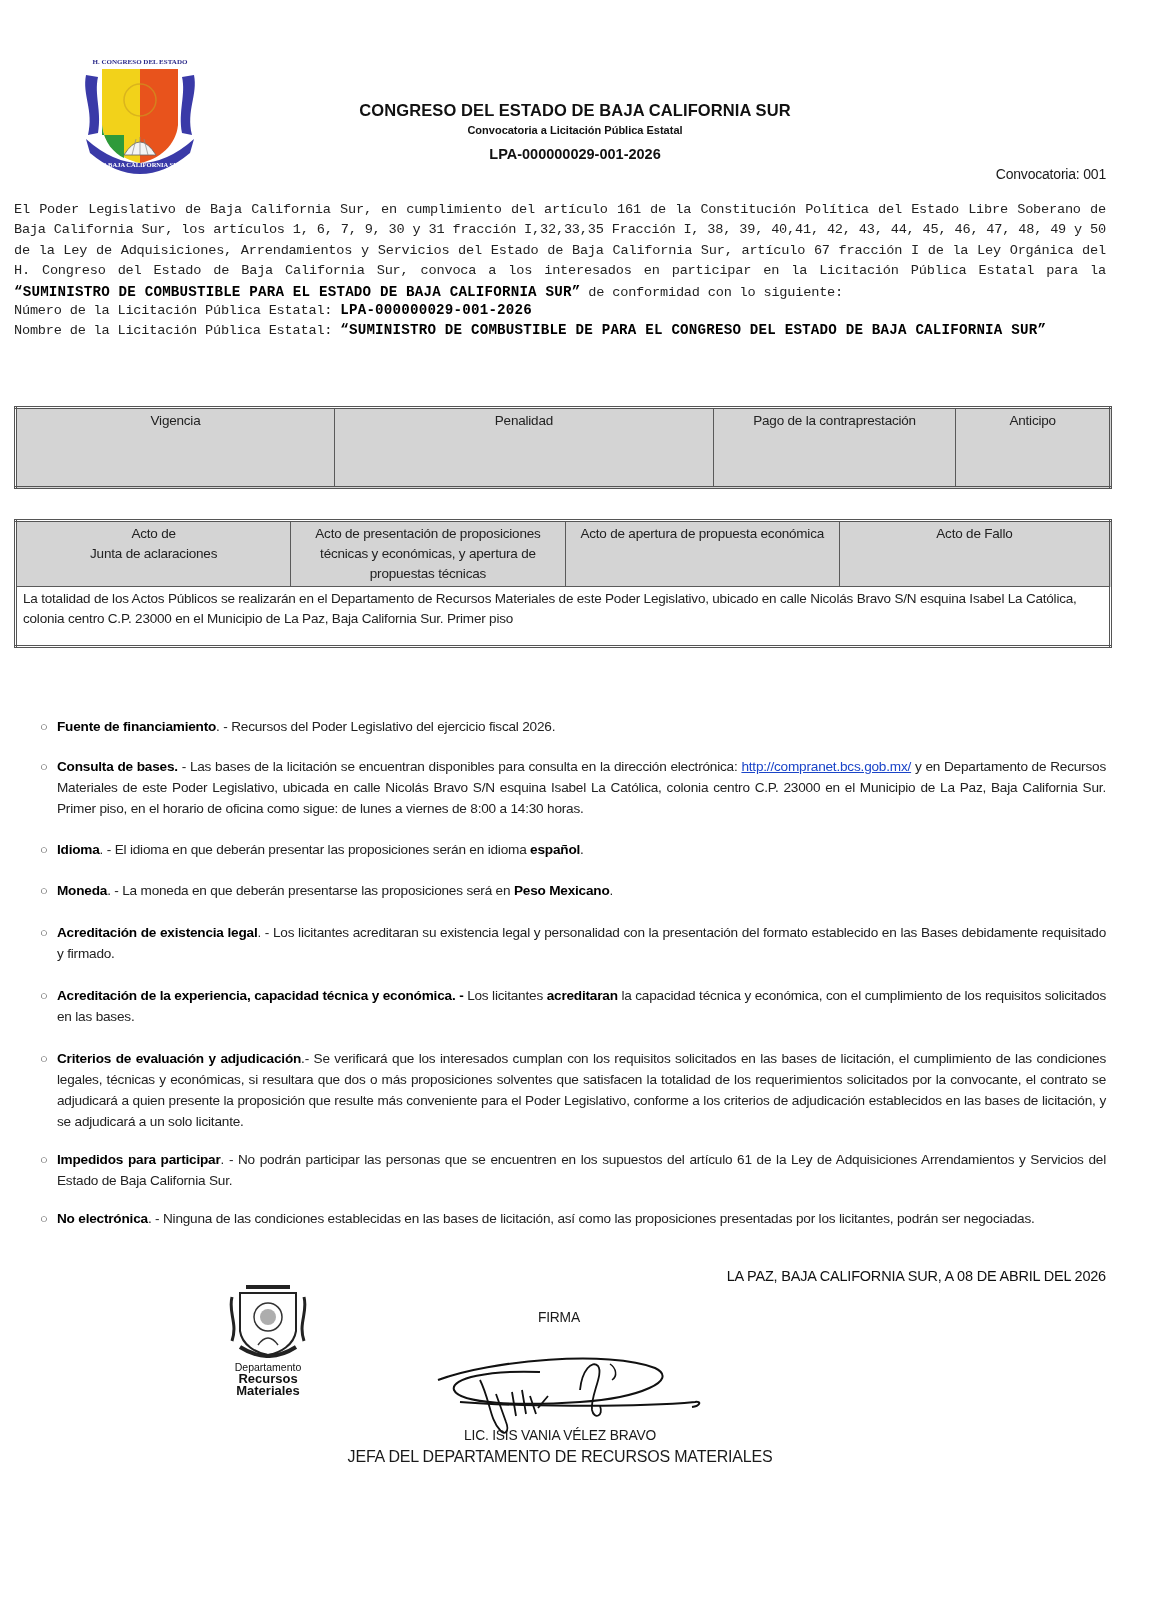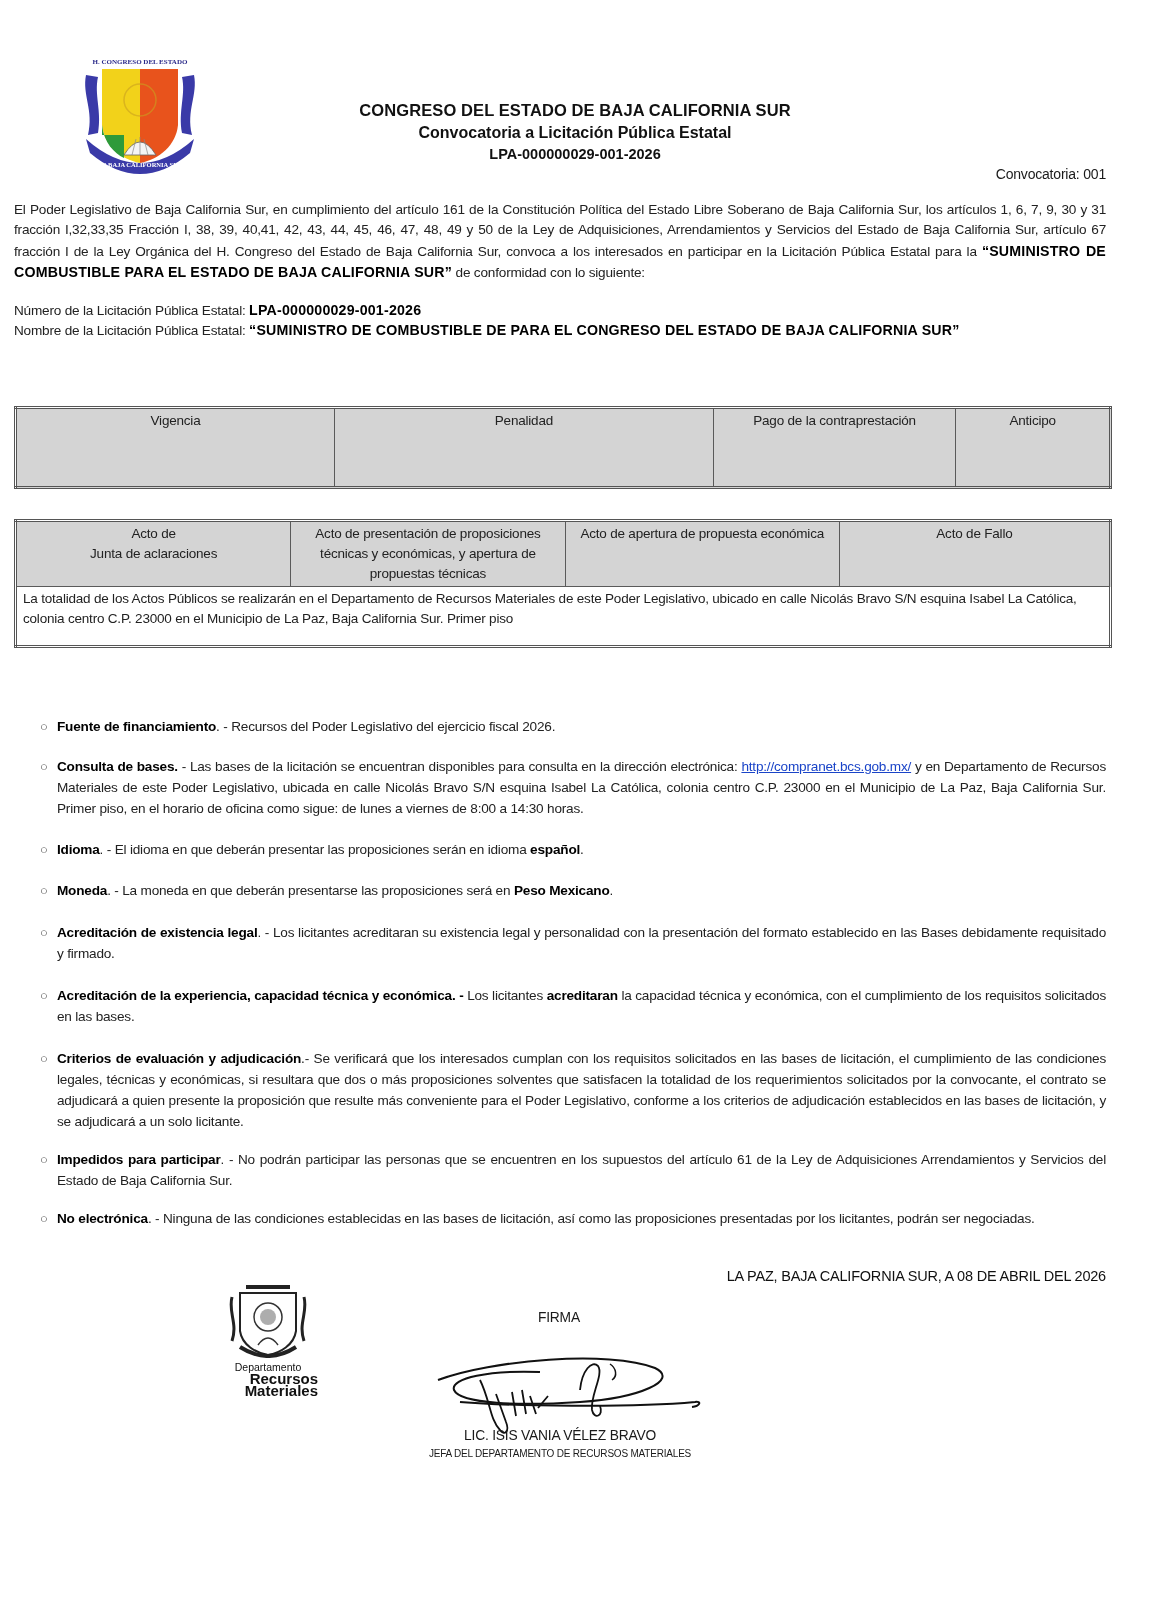--- a/index.html
+++ b/index.html
@@ -5,25 +5,25 @@
   html, body { margin: 0; padding: 0; background: #ffffff; }
   body { width: 1150px; height: 1600px; position: relative; overflow: hidden;
          font-family: "Liberation Sans", sans-serif; color: #1a1a1a; font-size: 14px; }
   .abs { position: absolute; }
   .narrow { font-family: "Liberation Sans Narrow", "Liberation Sans", sans-serif; letter-spacing: -0.2px; }
 
   
   #logo { left: 80px; top: 55px; width: 120px; height: 125px; }
   .hdr { position: absolute; left: 325px; width: 500px; text-align: center; font-weight: bold; color: #111; }
   #h-title { top: 101px; font-size: 16.5px; letter-spacing: 0.1px; }
-  #h-sub { top: 124px; font-size: 16px; }
+  #h-sub { top: 124px; font-size: 11px; }
   #h-code { top: 146px; font-size: 14.5px; }
   #conv { right: 44px; top: 166px; font-size: 14px; }
 
-  .para { position: absolute; left: 14px; width: 1092px; font-size: 13.6px; line-height: 20.4px; text-align: justify; color: #222; }
+  .para { position: absolute; left: 14px; width: 1092px; font-size: 13.6px; line-height: 20.4px; text-align: justify; color: #222; font-family: Liberation Mono, monospace; }
   .para b.big { font-size: 14.2px; letter-spacing: 0.2px; color: #000; }
 
   
   table { border-collapse: collapse; position: absolute; left: 14px; width: 1098px; font-size: 13.5px; color: #222; }
   .tbl-outer { border: 3px double #555; }
   td, th { border: 1px solid #5a5a5a; text-align: center; vertical-align: top; padding: 2px 6px; line-height: 20px; font-weight: normal; }
   th { background: #d4d4d4; }
   #t1 { top: 359px; margin-top: 47px; }
   #t1 th { height: 73px; }
   #t1 td { height: 55px; }
@@ -37,21 +37,21 @@
   .item .bullet { position: absolute; left: 0; top: 0; font-size: 13px; color: #444; }
   .item b { color: #000; }
   .item a { color: #1a44c8; text-decoration: underline; }
 
   
   #place-date { right: 44px; top: 1268px; font-size: 14.5px; color: #111; }
   #seal2 { left: 218px; top: 1283px; width: 100px; height: 110px; }
   #firma { left: 538px; top: 1310px; font-size: 13.8px; }
   #signature { left: 430px; top: 1350px; width: 280px; height: 90px; }
   #signer { left: 380px; width: 360px; text-align: center; top: 1428px; font-size: 13.8px; }
-  #signer-title { left: 330px; width: 460px; text-align: center; top: 1448px; font-size: 10px; }
+  #signer-title { left: 330px; width: 460px; text-align: center; top: 1448px; font-size: 16px; }
 </style>
 </head>
 <body>
 
 <svg id="logo" class="abs" viewBox="0 0 120 125">
   <text x="60" y="9" font-size="7" text-anchor="middle" fill="#2a2a8a" font-family="Liberation Serif, serif" font-weight="bold">H. CONGRESO DEL ESTADO</text>
   <path d="M6 20 C 2 40, 14 55, 8 80 L 18 78 C 22 56, 14 40, 18 22 Z" fill="#3a3aa8"></path>
   <path d="M114 20 C 118 40, 106 55, 112 80 L 102 78 C 98 56, 106 40, 102 22 Z" fill="#3a3aa8"></path>
   <path d="M22 14 L 60 14 L 60 108 C 40 104, 24 90, 22 70 Z" fill="#f2d21a"></path>
   <path d="M60 14 L 98 14 L 98 70 C 96 90, 80 104, 60 108 Z" fill="#e8531c"></path>
@@ -135,21 +135,21 @@
   <svg width="100" height="75" viewBox="0 0 100 75">
     <rect x="28" y="2" width="44" height="4" fill="#222"></rect>
     <path d="M22 10 L78 10 L78 48 C 76 62, 62 70, 50 72 C 38 70, 24 62, 22 48 Z" fill="none" stroke="#222" stroke-width="2"></path>
     <circle cx="50" cy="34" r="14" fill="none" stroke="#333" stroke-width="1.5"></circle>
     <circle cx="50" cy="34" r="8" fill="#777" opacity="0.6"></circle>
     <path d="M14 14 C 10 30, 20 40, 14 58 M86 14 C 90 30, 80 40, 86 58" fill="none" stroke="#222" stroke-width="3"></path>
     <path d="M40 62 Q 50 48 60 62" fill="none" stroke="#333" stroke-width="1.5"></path>
     <path d="M22 64 Q 50 82 78 64" fill="none" stroke="#222" stroke-width="4"></path>
   </svg>
   <div style="text-align:center;font-weight:normal;font-size:10.5px;line-height:12px;color:#111;">Departamento</div>
-  <div style="text-align:right;font-weight:bold;font-size:15px;line-height:12px;color:#111;">Recursos Materiales</div>
+  <div style="text-align:center;font-weight:bold;font-size:13px;line-height:12px;color:#111;">Recursos Materiales</div>
 </div>
 
 <div class="abs narrow" id="firma">FIRMA</div>
 
 <svg id="signature" class="abs" viewBox="0 0 280 90">
   <path d="M8 30 C 60 10, 180 0, 225 18 C 250 30, 210 48, 150 52 C 90 56, 30 54, 24 40 C 20 28, 60 20, 110 22" fill="none" stroke="#111" stroke-width="2"></path>
   <path d="M30 52 C 80 56, 200 58, 265 52 C 272 51, 270 56, 262 57" fill="none" stroke="#111" stroke-width="2"></path>
   <path d="M50 30 C 60 50, 60 70, 70 80 C 74 86, 80 82, 76 72 L 66 44" fill="none" stroke="#111" stroke-width="1.8"></path>
   <path d="M82 42 L 86 66 M92 40 L 96 64 M100 46 L 106 64 M108 58 L 118 46" fill="none" stroke="#111" stroke-width="1.8"></path>
   <path d="M150 40 C 152 20, 162 10, 168 16 C 174 24, 160 46, 162 60 C 164 70, 174 66, 170 56" fill="none" stroke="#111" stroke-width="1.8"></path>

